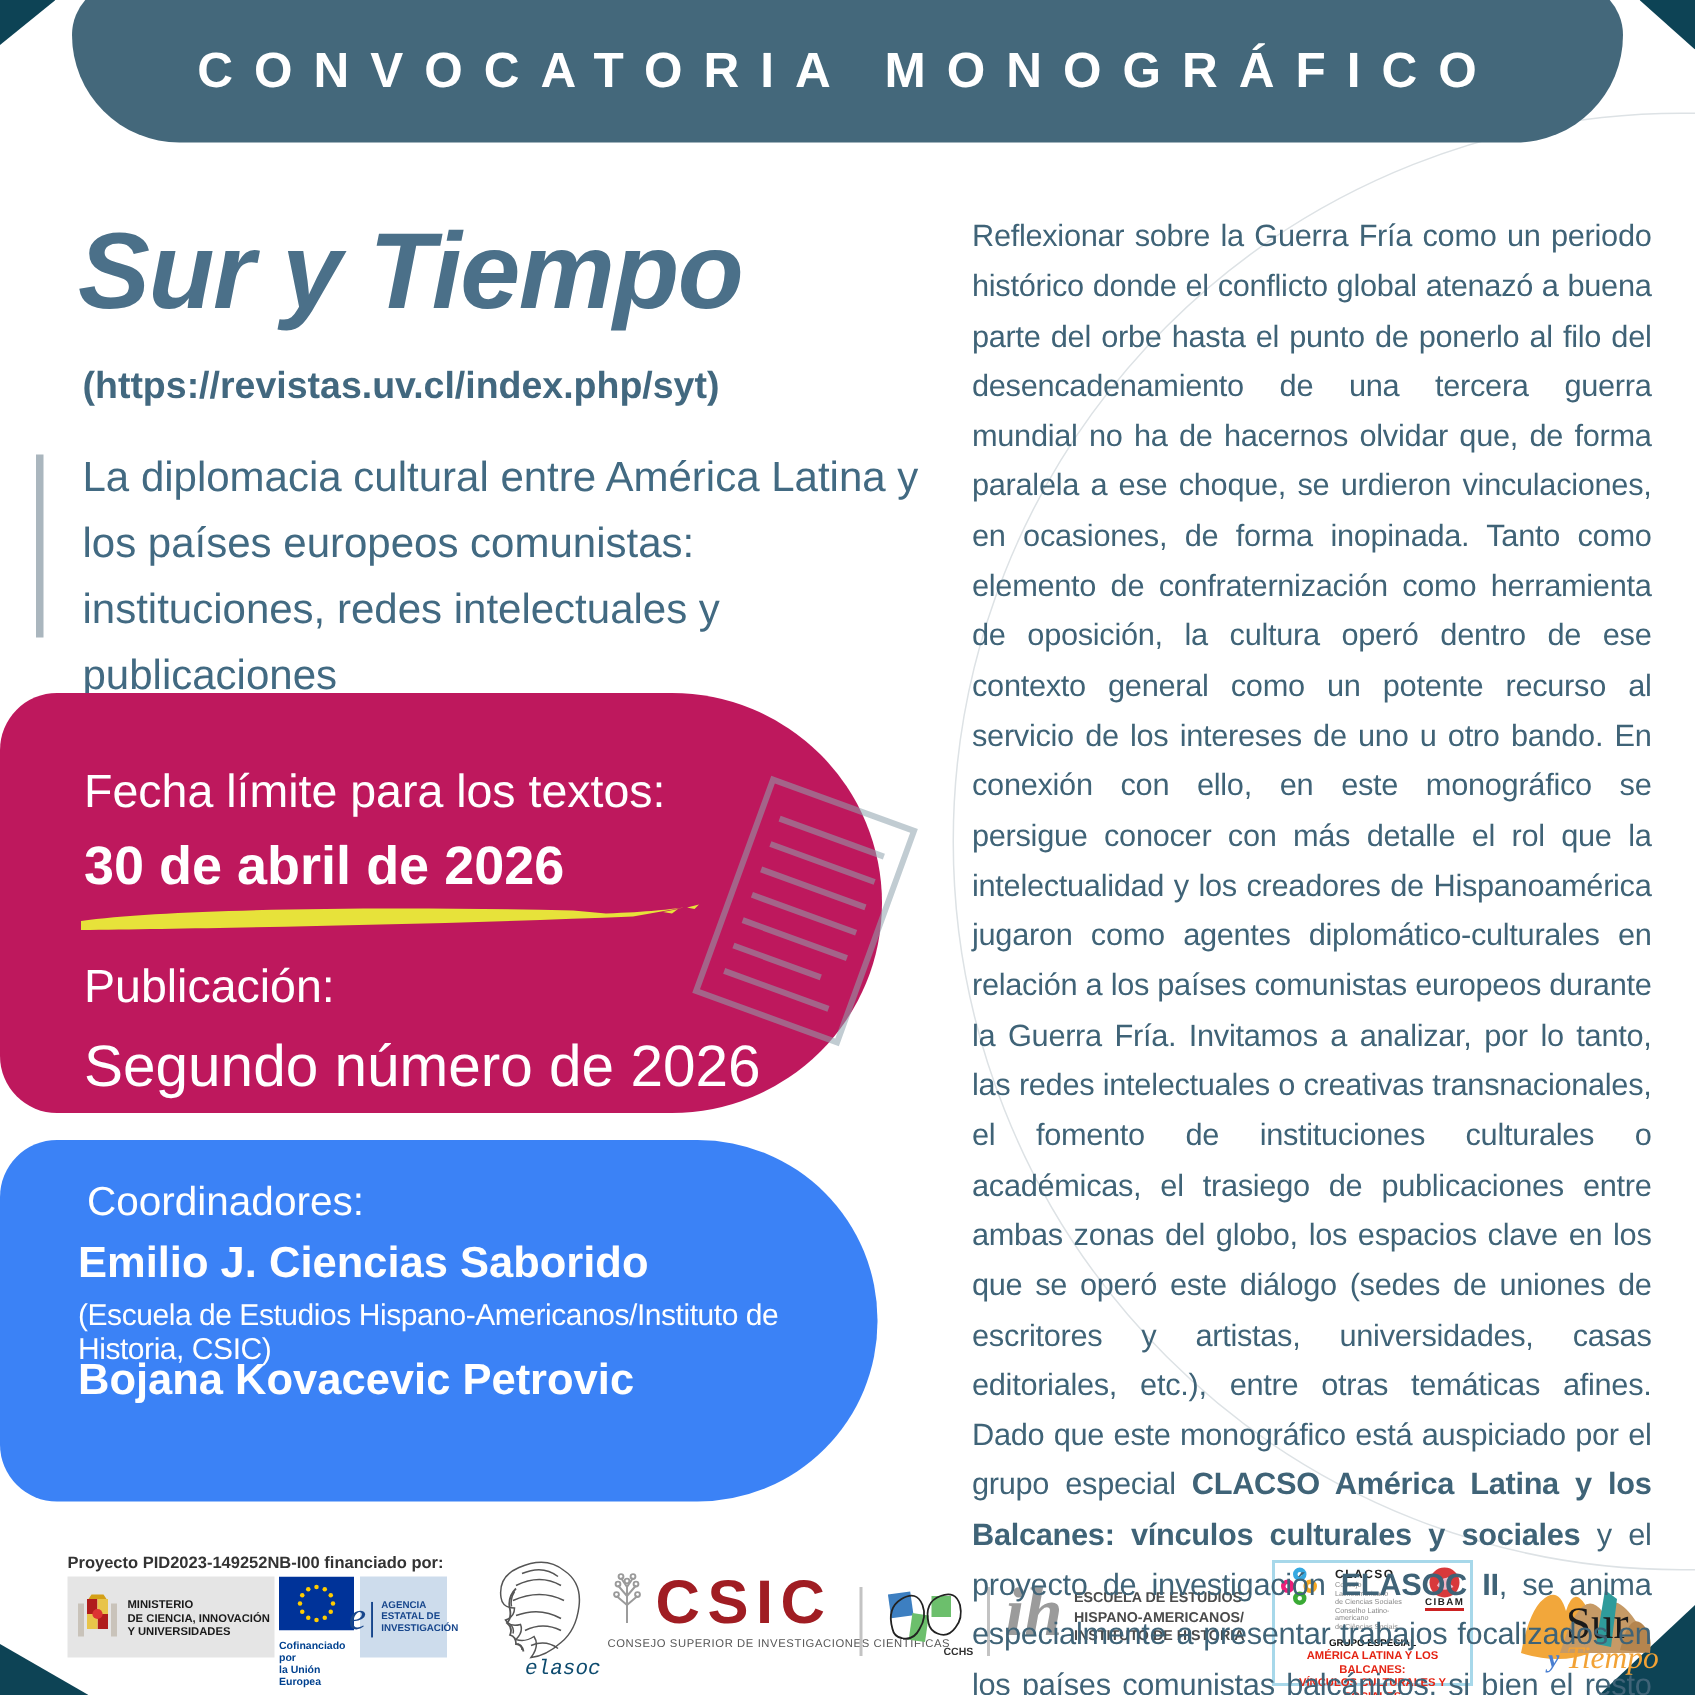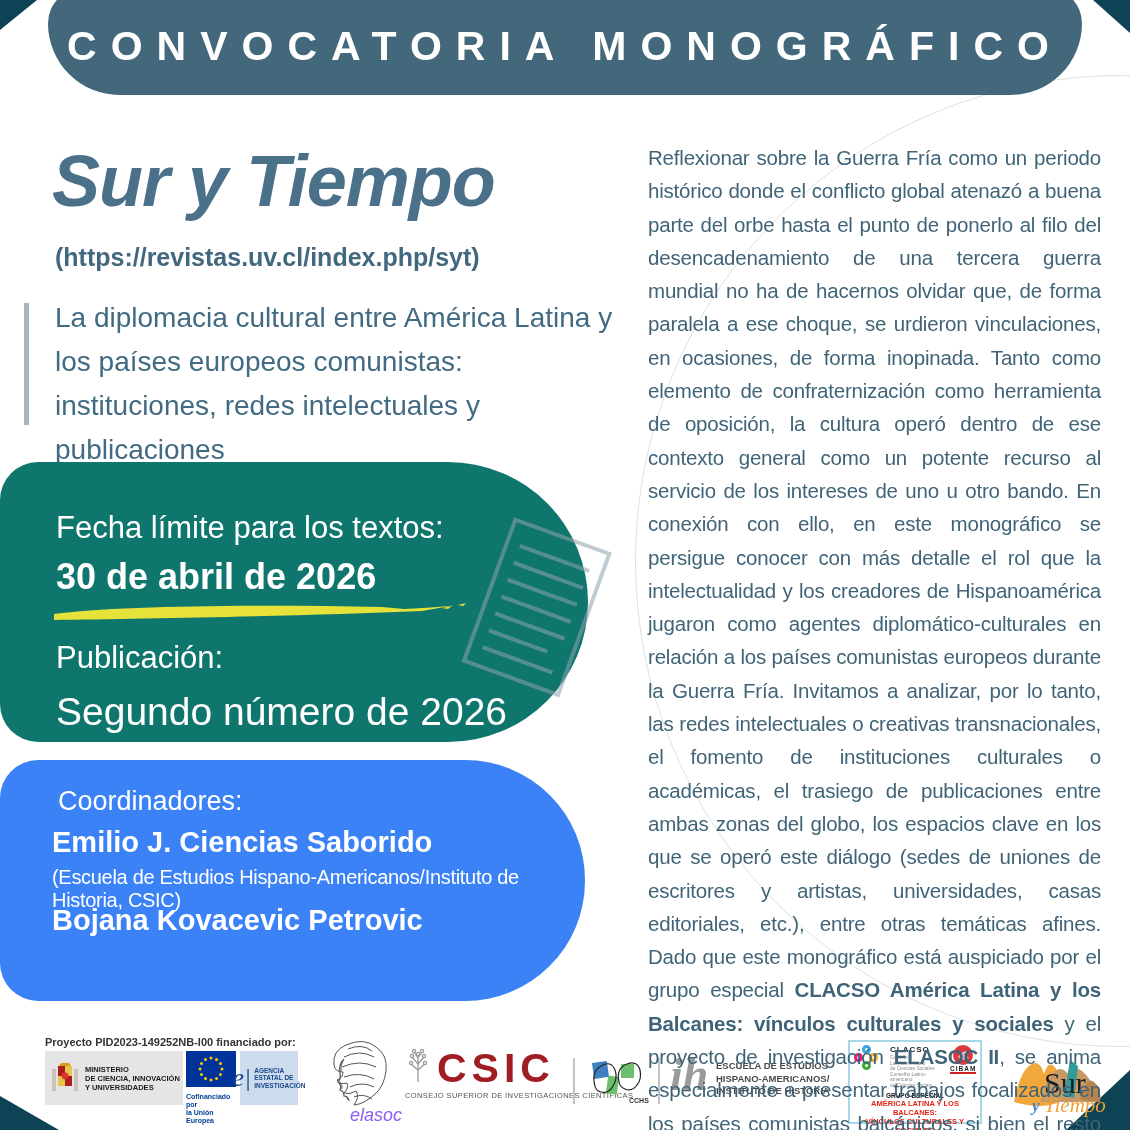--- a/index.html
+++ b/index.html
@@ -9,35 +9,35 @@
   
   .tri{position:absolute;background:#0d4355;}
   .tri-tl{left:0;top:0;width:37px;height:30px;clip-path:polygon(0 0,100% 0,0 100%);}
   .tri-tr{left:1093px;top:0;width:37px;height:33px;clip-path:polygon(0 0,100% 0,100% 100%);}
   .tri-bl{left:0;top:1096px;width:59px;height:34px;clip-path:polygon(0 0,100% 100%,0 100%);}
   .tri-br{left:1066px;top:1070px;width:64px;height:60px;clip-path:polygon(100% 0,100% 100%,0 100%);}
 
   
   .banner{position:absolute;left:48px;top:-12px;width:1034px;height:107px;background:#44687b;
           border-radius:42px 42px 85px 85px;display:flex;align-items:center;justify-content:center;}
-  .banner span{color:#fff;font-weight:bold;font-size:41px;letter-spacing:14px;padding-top:10px;}
+  .banner span{color:#fff;font-weight:bold;font-size:33px;letter-spacing:14px;padding-top:10px;}
 
   
   .big-circle{position:absolute;left:635px;top:75px;width:970px;height:970px;border-radius:50%;
               border:1.5px solid #dde2e5;z-index:0;}
 
   
   .journal-title{position:absolute;left:52px;top:140px;width:560px;color:#4b7089;
                  font-size:72px;font-weight:bold;font-style:italic;letter-spacing:-1px;}
   .journal-url{position:absolute;left:55px;top:243px;color:#42687f;font-size:25px;font-weight:bold;}
   .topic-bar{position:absolute;left:24px;top:303px;width:5px;height:122px;background:#aab6be;}
   .topic{position:absolute;left:55px;top:296px;width:565px;color:#426a82;font-size:28px;line-height:44px;}
 
   
-  .deadline-box{position:absolute;left:0;top:462px;width:588px;height:280px;background:#0f766e;
+  .deadline-box{position:absolute;left:0;top:462px;width:588px;height:280px;background:#be185d;
                 border-radius:38px 140px 140px 38px;color:#fff;z-index:1;}
   .coord-box{position:absolute;left:0;top:760px;width:585px;height:241px;background:#3b82f6;
              border-radius:38px 120px 120px 38px;color:#fff;z-index:1;}
   .dl-label{position:absolute;left:56px;top:48px;font-size:31px;}
   .dl-date{position:absolute;left:56px;top:94px;font-size:36px;font-weight:bold;}
   .dl-underline{position:absolute;left:52px;top:140px;}
   .dl-pub-label{position:absolute;left:56px;top:178px;font-size:31px;}
   .dl-pub-value{position:absolute;left:56px;top:228px;font-size:39px;}
   .doc-icon{position:absolute;left:440px;top:45px;opacity:0.55;}
 
@@ -57,22 +57,22 @@
   .ministry{position:absolute;left:45px;top:1051px;width:138px;height:54px;background:#e5e5e5;
             display:flex;align-items:center;gap:5px;padding-left:5px;box-sizing:border-box;}
   .ministry .mtxt{font-size:7.5px;font-weight:bold;color:#1a1a1a;line-height:9px;white-space:pre-line;}
   .eu{position:absolute;left:186px;top:1051px;width:50px;height:54px;}
   .eu .etxt{font-size:7px;font-weight:bold;color:#00418f;line-height:8px;white-space:pre-line;margin-top:2px;}
   .aei{position:absolute;left:240px;top:1051px;width:58px;height:54px;background:#cddcec;
        display:flex;align-items:center;gap:3px;justify-content:center;}
   .aei .atxt{font-size:6.5px;font-weight:bold;color:#17468c;line-height:7.5px;white-space:pre-line;}
   .aei .e-mark{font-size:26px;color:#17468c;font-style:italic;font-family:"Liberation Serif",serif;}
   .elasoc{position:absolute;left:316px;top:1037px;}
-  .elasoc .script{position:absolute;left:34px;top:68px;font-family:Liberation Sans, sans-serif;
-                  font-style:italic;font-size:18px;color:#8b5cf6;}
+  .elasoc .script{position:absolute;left:34px;top:68px;font-family:Liberation Mono, monospace;
+                  font-style:italic;font-size:14px;color:#0c4a6e;}
   .csic{position:absolute;left:405px;top:1048px;width:165px;}
   .csic-row{display:flex;align-items:flex-start;gap:6px;}
   .csic-acr{font-size:41px;font-weight:bold;color:#a01d23;letter-spacing:5px;line-height:40px;}
   .csic-tag{font-size:7.5px;color:#555;letter-spacing:0.4px;margin-top:3px;white-space:nowrap;}
   .fdiv{position:absolute;top:1058px;width:2px;height:46px;background:#c3c3c3;}
   .cchs{position:absolute;left:585px;top:1056px;}
   .ih{position:absolute;left:670px;top:1048px;font-family:"Liberation Serif",serif;font-style:italic;
       font-weight:bold;font-size:46px;color:#9b9b9b;}
   .escuela{position:absolute;left:716px;top:1060px;font-size:9.5px;font-weight:bold;color:#4a4a4a;
            line-height:12.5px;white-space:pre-line;}

